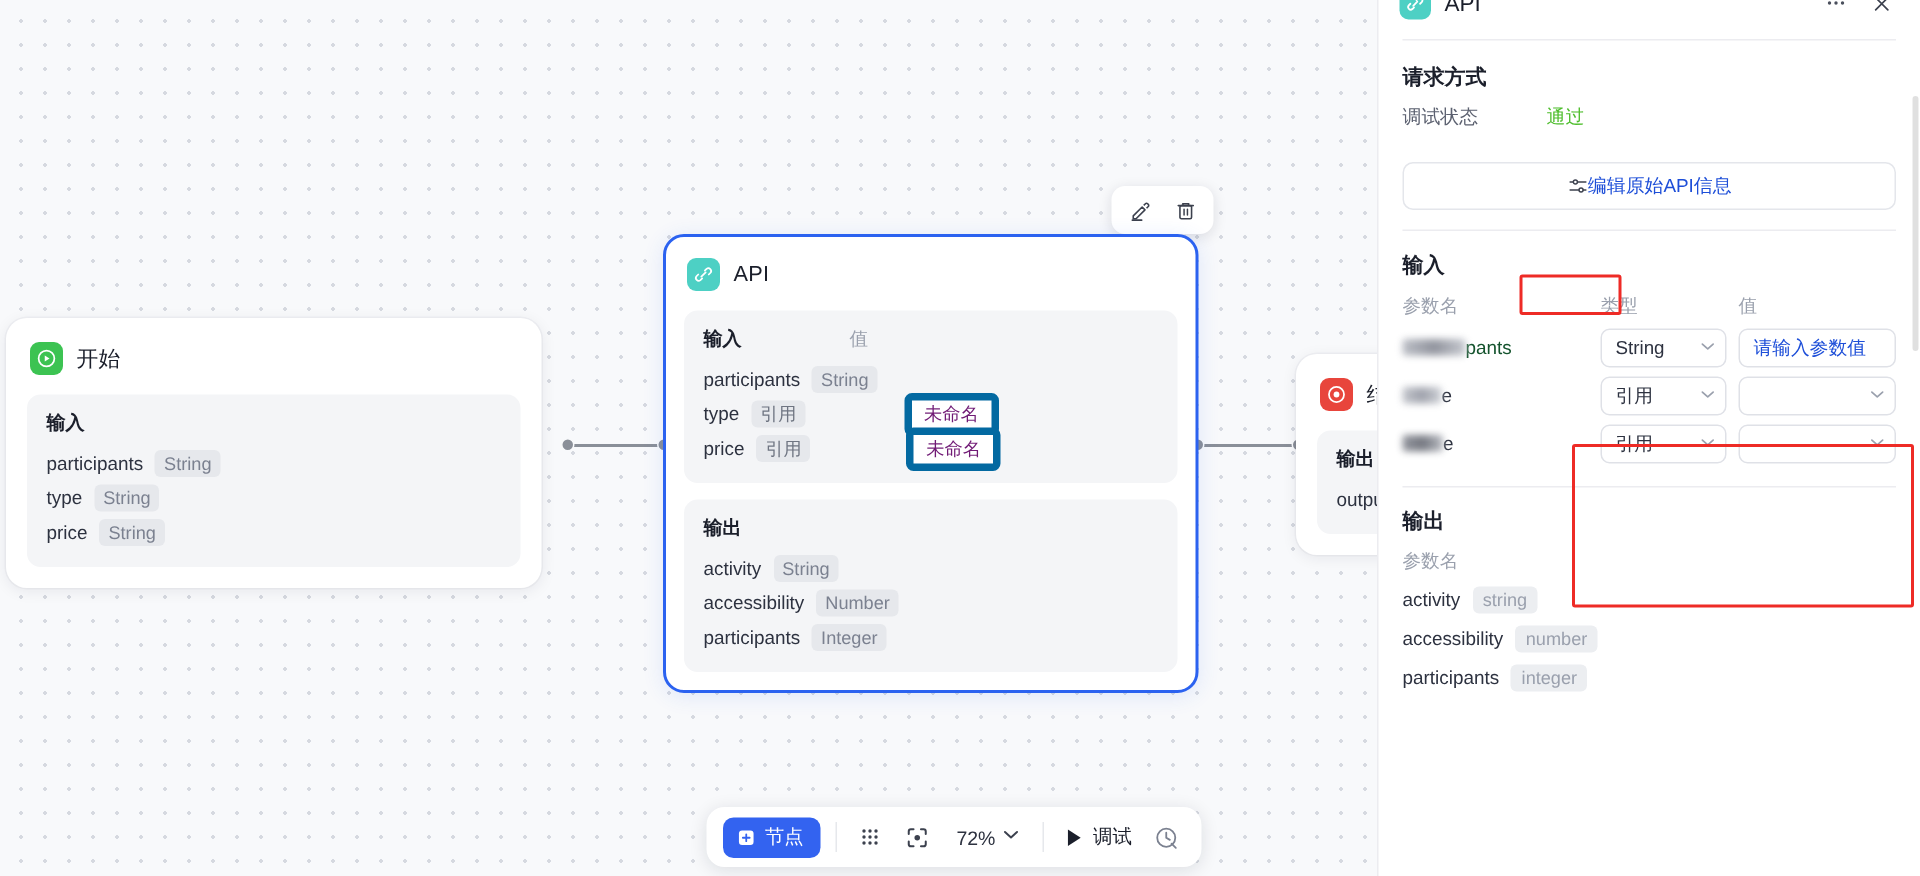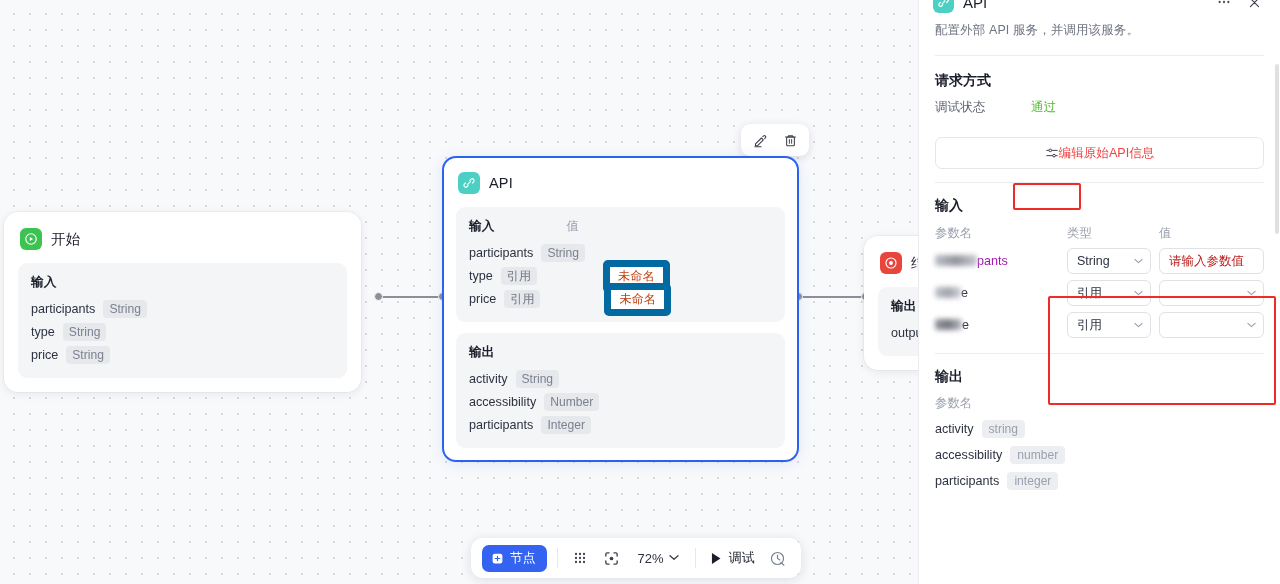--- a/index.html
+++ b/index.html
@@ -84,23 +84,23 @@
   .tag {
     display: inline-block;
     background: #e6e8ec; color: #7b8190;
     border-radius: 4px;
     padding: 2px 6px;
     font-size: 12.1px; line-height: 14px;
     margin-left: 8px; white-space: nowrap;
   }
   .tag.cn { color: #6f7582; }
   .vchip {
-    background: #ffffff; border: 7px solid #0369a1;
+    background: #ffffff; border: 5px solid #0369a1;
     border-radius: 5px; padding: 2px 8px;
-    font-size: 12.2px; color: #c2410c; line-height: 15px;
+    font-size: 12.2px; color: #701a75; line-height: 15px;
     white-space: nowrap;
   }
 
   
   #node-toolbar {
     position: absolute;
     display: flex; align-items: center; gap: 6px;
     background: #fff; border-radius: 9px;
     box-shadow: 0 2px 9px rgba(20,26,45,0.13);
     padding: 5px 7px;
@@ -202,21 +202,21 @@
     color: #4fbe2e; font-size: 12.6px; font-weight: normal;
   }
   .redbox {
     position: absolute; border: 2.5px solid #ee2b26;
     border-radius: 2px; pointer-events: none;
   }
   .edit-api-btn {
     margin: 13px 16px 0 16px;
     height: 32px; border: 1px solid #e4e6eb; border-radius: 7px;
     display: flex; align-items: center; justify-content: center;
-    gap: 0; font-size: 12.6px; color: #ef4444; cursor: pointer;
+    gap: 0; font-size: 12.6px; color: #1d4ed8; cursor: pointer;
     background: #fff;
   }
   .col-head {
     display: flex; padding: 0 16px; margin-top: 10px;
     font-size: 12.4px; color: #9aa0ad;
   }
   .param-row {
     display: flex; align-items: center;
     padding: 0 16px; height: 26px; margin-top: 6px;
     font-size: 12.6px; color: #2d3240;
@@ -230,21 +230,21 @@
     padding: 0 7px 0 9px; background: #fff;
     font-size: 12.5px; color: #2d3240; cursor: pointer;
     margin-right: 8px;
   }
   .inp {
     height: 26px; border: 1px solid #dfe1e7; border-radius: 6px;
     display: flex; align-items: center; justify-content: space-between;
     padding: 0 7px 0 9px; background: #fff;
     font-size: 12.5px; color: #b4b8c1; cursor: text;
   }
-  .inp .ph { color: #b91c1c; }
+  .inp .ph { color: #1d4ed8; }
   .chev { color: #9aa0ad; font-size: 10px; line-height: 1; }
   .out-row {
     display: flex; align-items: center;
     padding: 0 16px; height: 26px; font-size: 12.6px; color: #2d3240;
   }
   .out-tag {
     background: #eceef1; color: #9aa0ad; border-radius: 4px;
     padding: 2px 7px; font-size: 12.1px; margin-left: 8px;
   }
   .scrollbar {
@@ -473,21 +473,20 @@
             <circle cx="18.5" cy="12" r="1.7"></circle>
         </svg>
       </div>
       <div class="hicon" style="margin-left:6px;">
         <svg width="15" height="15" viewBox="0 0 24 24" fill="none">
           <path d="M5.5 5.5l13 13M18.5 5.5l-13 13" stroke="#3c414e" stroke-width="1.8" stroke-linecap="round"></path>
         </svg>
       </div>
     </div>
 
-    <div class="p-desc">配置外部 API 服务，并调用该服务。</div>
 
     <div class="p-divider"></div>
 
     <div class="p-sec-title">请求方式</div>
 
 
 
 
     <div class="kv-row" style="height:34px;">
       <span class="k">调试状态</span>
@@ -510,21 +509,21 @@
     <div class="p-sec-title" style="padding-top:14px;">输入</div>
 
     <div class="col-head">
       <span class="c-name">参数名</span>
       <span class="c-type">类型</span>
       <span class="c-val">值</span>
     </div>
 
     <div class="param-row">
       <span class="c-name" style="position:relative;">
-        <span class="blurbox" style="width:42px;height:11px;vertical-align:-1px;background:linear-gradient(90deg,#b9bcc4,#8c8f99,#c3c6cd);"></span><span style="color:#a21caf;">pants</span>
+        <span class="blurbox" style="width:42px;height:11px;vertical-align:-1px;background:linear-gradient(90deg,#b9bcc4,#8c8f99,#c3c6cd);"></span><span style="color:#14532d;">pants</span>
       </span>
       <span class="c-type">
         <div class="sel">
           <span>String</span>
           <span class="chev">
             <svg width="9" height="6" viewBox="0 0 12 8" fill="none">
                 <path d="M1.2 1.8L6 6.2l4.8-4.4" stroke="#9aa0ad" stroke-width="1.5" stroke-linecap="round" stroke-linejoin="round"></path>
               </svg>
           </span>
         </div>

